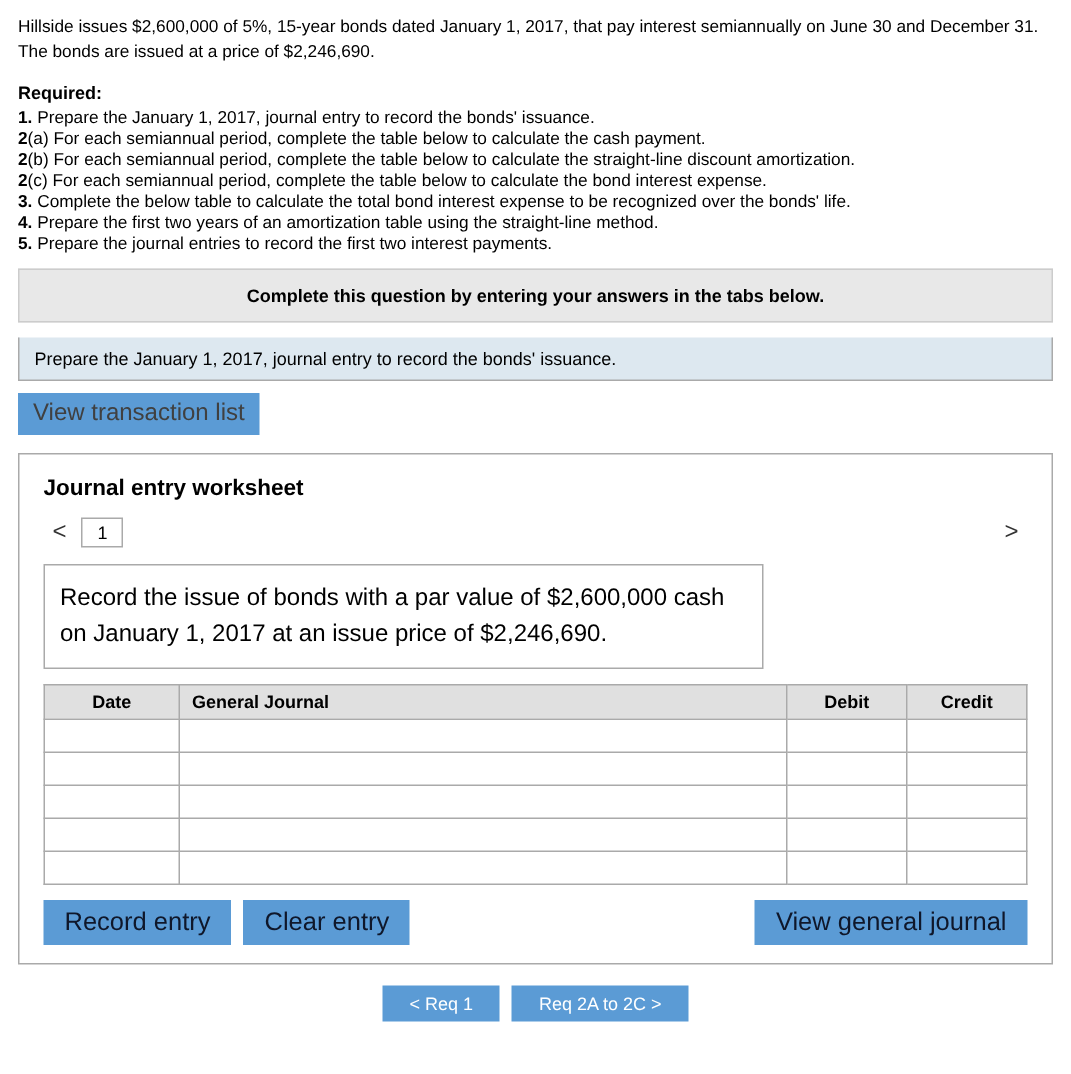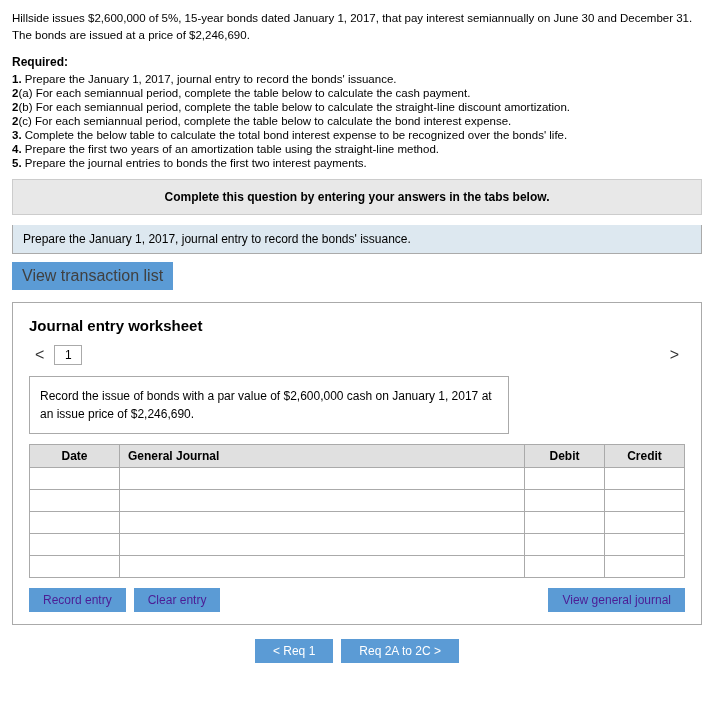--- a/index.html
+++ b/index.html
@@ -110,21 +110,21 @@
       min-width: 28px;
       text-align: center;
       margin: 0 4px;
     }
     .nav-spacer {
       flex: 1;
     }
     .record-description {
       border: 1px solid #aaa;
       padding: 10px;
-      font-size: 12px;
+      font-size: 16px;
       margin-bottom: 10px;
       max-width: 480px;
       line-height: 1.5;
     }
     .note-text {
       color: #c00;
       font-size: 11.5px;
       margin-bottom: 6px;
     }
     .journal-table {
@@ -170,24 +170,24 @@
       border: 1px solid #aaa;
     }
     .bottom-buttons {
       display: flex;
       gap: 8px;
       align-items: center;
       margin-top: 6px;
     }
     .btn-blue {
       background: #5b9bd5;
-      color: #4c1d95;
+      color: #0f172a;
       border: none;
       padding: 5px 14px;
-      font-size: 12px;
+      font-size: 17px;
       cursor: pointer;
     }
     .btn-spacer { flex: 1; }
     .footer-nav {
       display: flex;
       justify-content: center;
       gap: 8px;
       margin-top: 14px;
       align-items: center;
     }
@@ -214,21 +214,21 @@
 
   <div class="required-label">Required:</div>
 
   <div class="required-items">
     <div class="required-item"><b>1.</b><span> Prepare the January 1, 2017, journal entry to record the bonds' issuance.</span></div>
     <div class="required-item"><b>2</b><span>(a) For each semiannual period, complete the table below to calculate the cash payment.</span></div>
     <div class="required-item"><b>2</b><span>(b) For each semiannual period, complete the table below to calculate the straight-line discount amortization.</span></div>
     <div class="required-item"><b>2</b><span>(c) For each semiannual period, complete the table below to calculate the bond interest expense.</span></div>
     <div class="required-item"><b>3.</b><span> Complete the below table to calculate the total bond interest expense to be recognized over the bonds' life.</span></div>
     <div class="required-item"><b>4.</b><span> Prepare the first two years of an amortization table using the straight-line method.</span></div>
-    <div class="required-item"><b>5.</b><span> Prepare the journal entries to bonds the first two interest payments.</span></div>
+    <div class="required-item"><b>5.</b><span> Prepare the journal entries to record the first two interest payments.</span></div>
   </div>
 
   
   <div class="instruction-box">
     <span>Complete this question by entering your answers in the tabs below.</span>
   </div>
 
   
 
   

